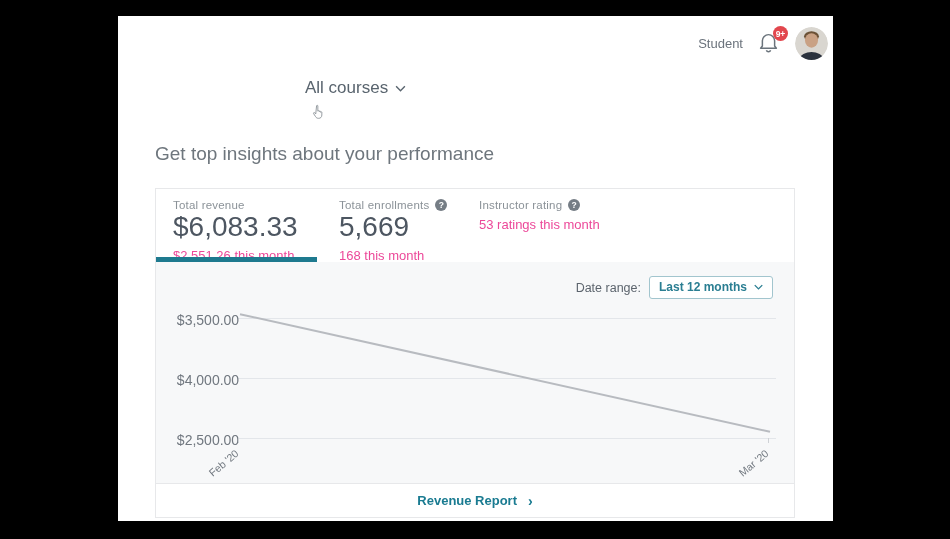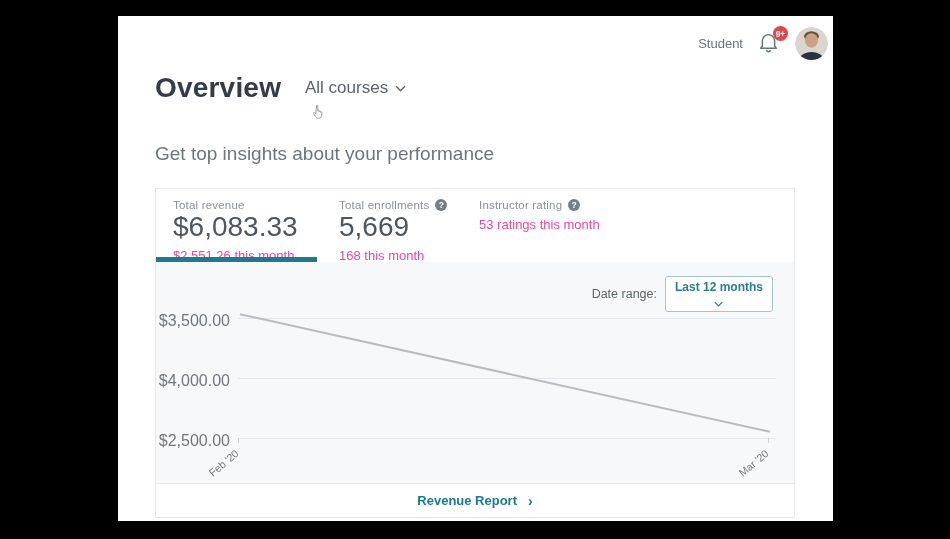--- a/index.html
+++ b/index.html
@@ -40,24 +40,24 @@
   .stat-sub{font-size:13px;color:#ec4899;margin-top:6px;}
   .active-underline{position:absolute;left:0;top:68px;width:161px;height:5px;
                     background:var(--accent-teal,#1e7a8f);}
 
   
   .panel{position:relative;width:100%;height:223px;background:var(--panel-bg,#f7f8f9);}
   .daterange{position:absolute;top:14px;right:21px;display:flex;align-items:center;gap:8px;z-index:3;}
   .dr-label{font-size:12.5px;color:#5c646d;padding-left:12px;}
   .dr-select{display:flex;align-items:center;gap:7px;padding:3px 9px 4px 9px;background:#fff;
              border:1px solid #a2c5ce;border-radius:3px;font-family:inherit;font-size:12px;
-             font-weight:bold;color:#2a7e92;cursor:pointer;flex-direction:column;}
+             font-weight:bold;color:#2a7e92;cursor:pointer;}
   .plot{position:absolute;inset:0;}
   .gridline{position:absolute;height:1px;background:var(--grid-gray,#e3e6ea);left:82px;width:538px;}
-  .ytick-label{position:absolute;left:0;width:74px;text-align:right;font-size:16px;color:#70777f;}
+  .ytick-label{position:absolute;left:15px;width:74px;text-align:center;font-size:14px;color:#70777f;}
   .xtick{position:absolute;width:1px;height:5px;background:#cfd2d6;top:176px;}
   .xtick-label{position:absolute;width:60px;top:184px;text-align:right;font-size:10.5px;color:#70777f;
                transform:rotate(-40deg);transform-origin:100% 40%;}
   .linesvg{position:absolute;left:0;top:0;z-index:2;}
 
   
   .cardfooter{position:absolute;left:0;right:0;bottom:0;height:33px;background:#fff;
               border-top:1px solid #e7e8ea;display:flex;align-items:center;justify-content:center;}
   .report-link{font-size:13px;font-weight:bold;color:var(--link-teal,#1a7b91);text-decoration:none;
                display:flex;align-items:center;gap:11px;cursor:pointer;}
@@ -81,21 +81,20 @@
       <span class="avatar">
         <svg width="33" height="33" viewBox="0 0 32 32">
           <circle cx="16" cy="16" r="16" fill="#d9d6d0"></circle>
           <ellipse cx="16" cy="9" rx="7.2" ry="5" fill="#6b5136"></ellipse>
           <ellipse cx="16" cy="13" rx="6.3" ry="7" fill="#c9a184"></ellipse>
           <path d="M3 32 C7 21.5 25 21.5 29 32 Z" fill="#2b323d"></path>
         </svg>
       </span>
     </div>
 
-    <h1 class="page-title">Overview</h1>
 
     <div class="course-filter">
       <span>All courses</span>
       <svg width="11" height="7" viewBox="0 0 12 8">
         <path d="M1 1.5 L6 6.5 L11 1.5" fill="none" stroke="#59646e" stroke-width="1.6"></path>
       </svg>
     </div>
 
     <span class="cursor-pos">
       <svg width="13" height="16" viewBox="0 0 16 19">

